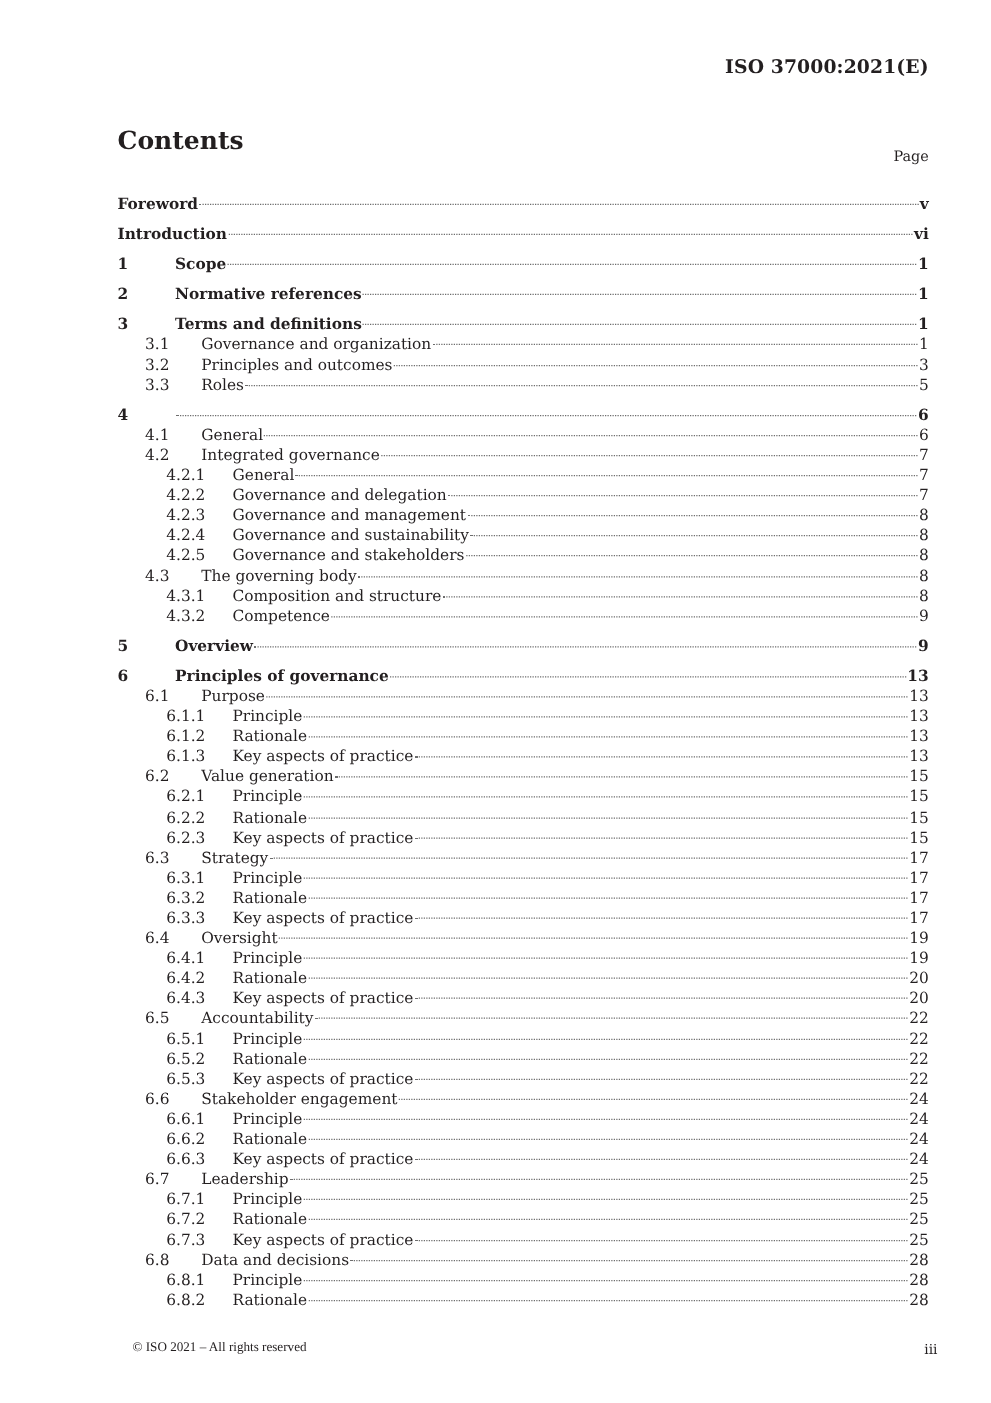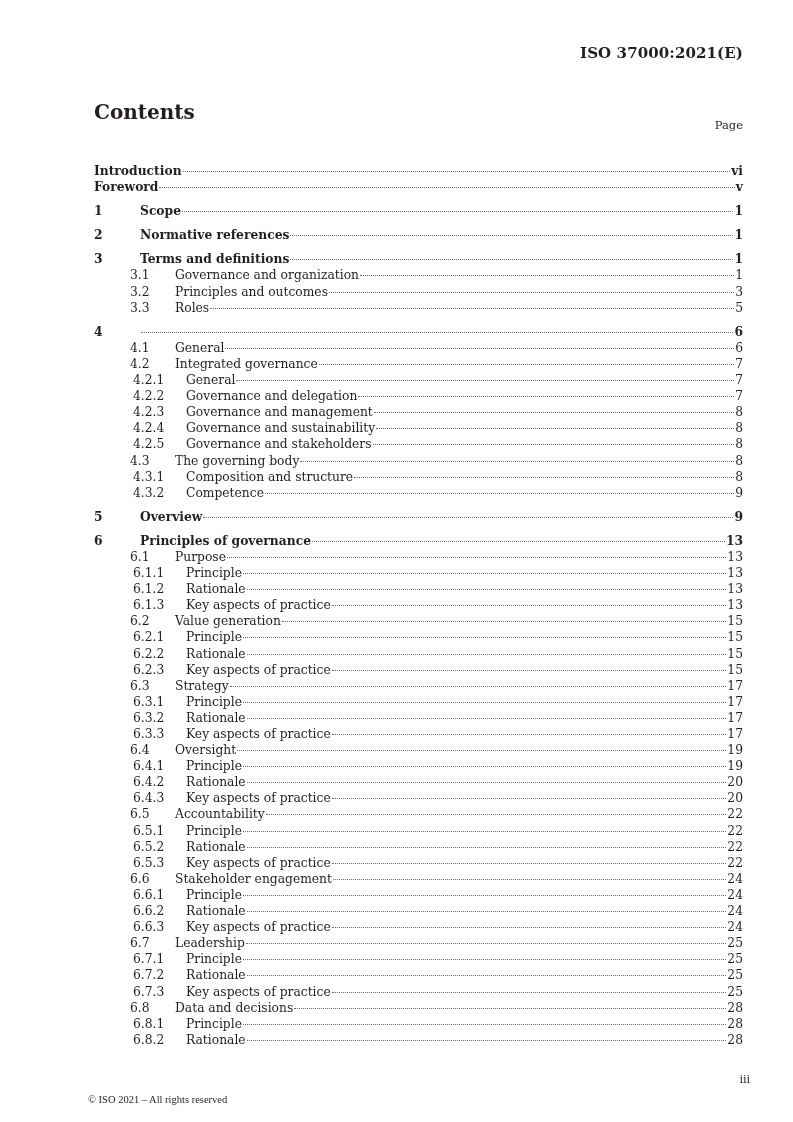--- a/index.html
+++ b/index.html
@@ -25,55 +25,54 @@
     }
     .row {
       display: flex; align-items: baseline; position: relative;
       font-size: 12.3px; line-height: 16.1px; height: 16.1px;
       white-space: nowrap;
     }
     .row.l0 { font-weight: bold; margin-top: 8px; }
     .row.l0.first { margin-top: 0; }
     .num { flex: none; }
     .l0 .num { width: 46px; }
-    .l1 .num { width: 45px; margin-left: 36px; }
+    .l1 .num { width: 45px; margin-left: 22px; }
     .l2 .num { width: 53px; margin-left: 39px; }
     .title { flex: none; }
     .leader {
       flex: 1 1 auto; margin: 0 1px; height: 1px;
       border-bottom: 1px dotted #6d6d6d; transform: translateY(-3px);
       min-width: 10px;
     }
     .pg { flex: none; text-align: right; }
     .footer-left {
-      position: absolute; top: 1073px; left: 88px; font-size: 10.5px;
+      position: absolute; top: 1073px; left: 106px; font-size: 10.5px;
       font-family: "Liberation Serif", serif;
-      margin-top: 21px;
     }
     .footer-right {
       position: absolute; top: 1073px; right: 43px; font-size: 11px;
     }
   </style>
 </head>
 <body>
 
 <div class="doc-id">ISO 37000:2021(E)</div>
 <div class="contents-title">Contents</div>
 <div class="page-label">Page</div>
 
 <div class="toc" id="toc">
+    <div class="row l0 first nonum">
+      <span class="title">Foreword</span>
+      <span class="leader"></span>
+      <span class="pg">v</span>
+    </div>
     <div class="row l0 nonum">
       <span class="title">Introduction</span>
       <span class="leader"></span>
       <span class="pg">vi</span>
-    </div>
-    <div class="row l0 first nonum">
-      <span class="title">Foreword</span>
-      <span class="leader"></span>
-      <span class="pg">v</span>
     </div>
     <div class="row l0">
       <span class="num">1</span>
       <span class="title">Scope</span>
       <span class="leader"></span>
       <span class="pg">1</span>
     </div>
     <div class="row l0">
       <span class="num">2</span>
       <span class="title">Normative references</span>

